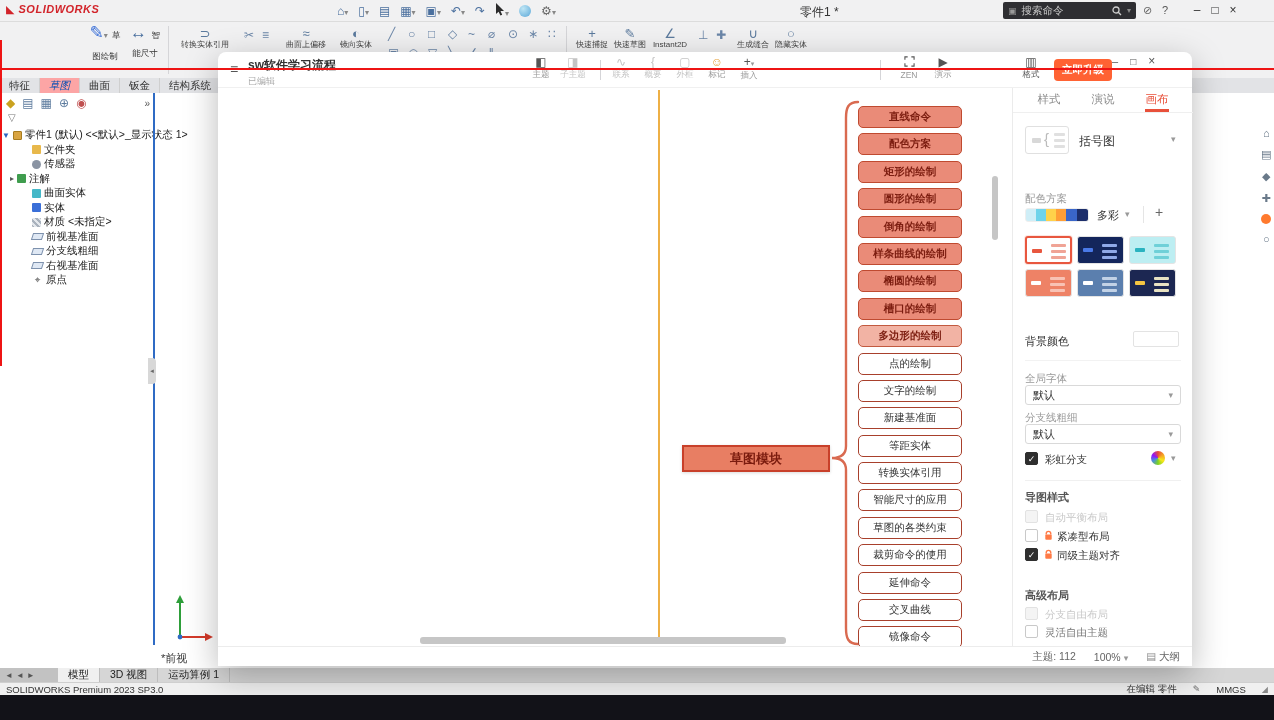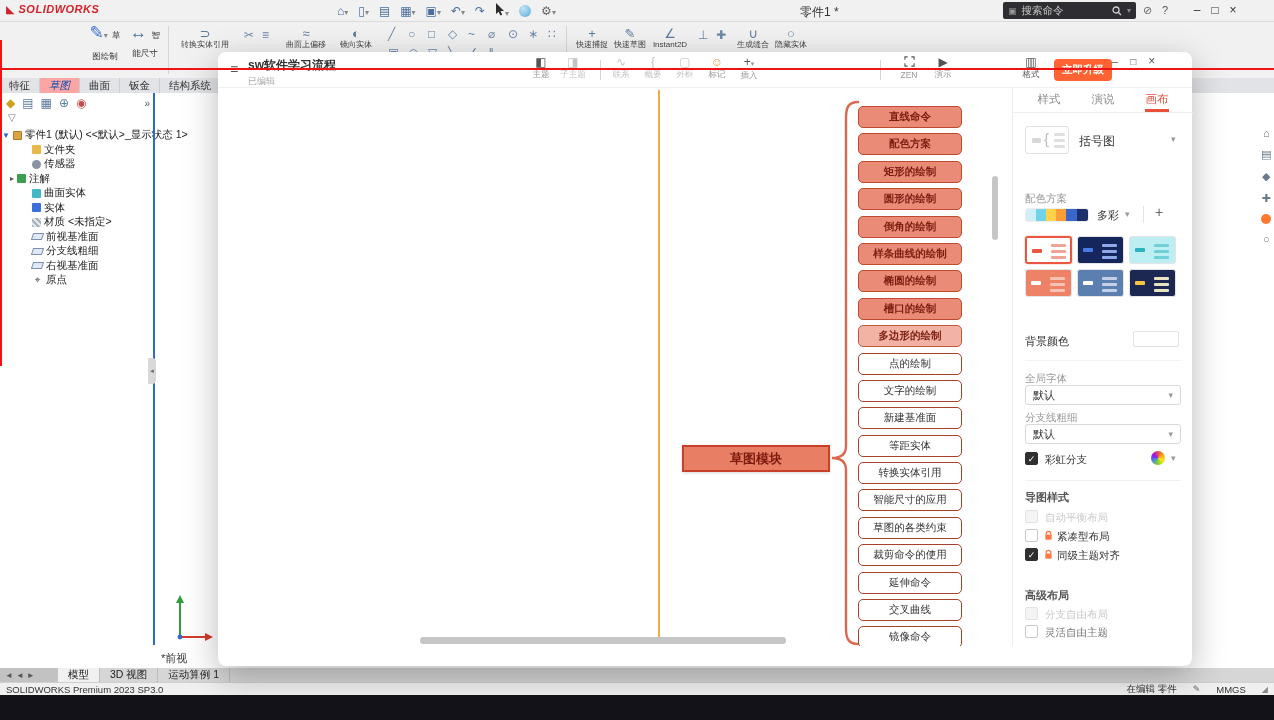--- a/index.html
+++ b/index.html
@@ -490,20 +490,25 @@
         </svg>
       <span class="optlabel" style="left:44px;top:461px">同级主题对齐</span>
 
       <span class="abs" style="left:12px;top:500px;font-size:11px;color:#555;font-weight:bold">高级布局</span>
       <span class="cb dis" style="left:12px;top:519px"></span>
       <span class="optlabel" style="left:32px;top:520px;color:#c8c8c8">分支自由布局</span>
       <span class="cb" style="left:12px;top:537px"></span>
       <span class="optlabel" style="left:32px;top:538px;color:#777">灵活自由主题</span>
     </div>
 
+    <div id="mm-bottom" class="abs">
+      <span>主题: 112</span>
+      <span><span>100%</span> <span class="chv">▾</span></span>
+      <span><span style="color:#888">▤</span> <span>大纲</span></span>
+    </div>
   </div>
 
   <div id="red-h" class="abs"></div>
   <div id="red-v" class="abs"></div>
 
   <div id="model-tabs" class="abs">
     <div id="mt-nav">
         <span>◄</span>
         <span>◄</span>
         <span>►</span>

